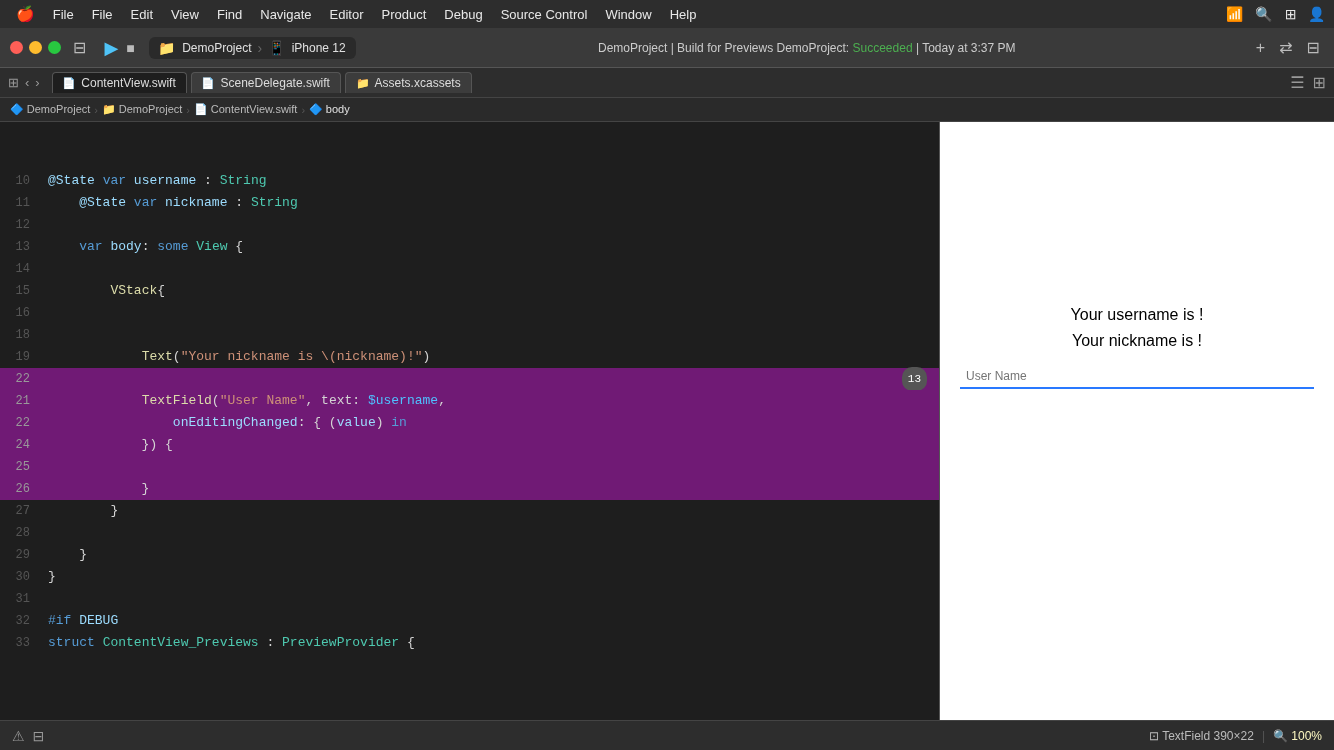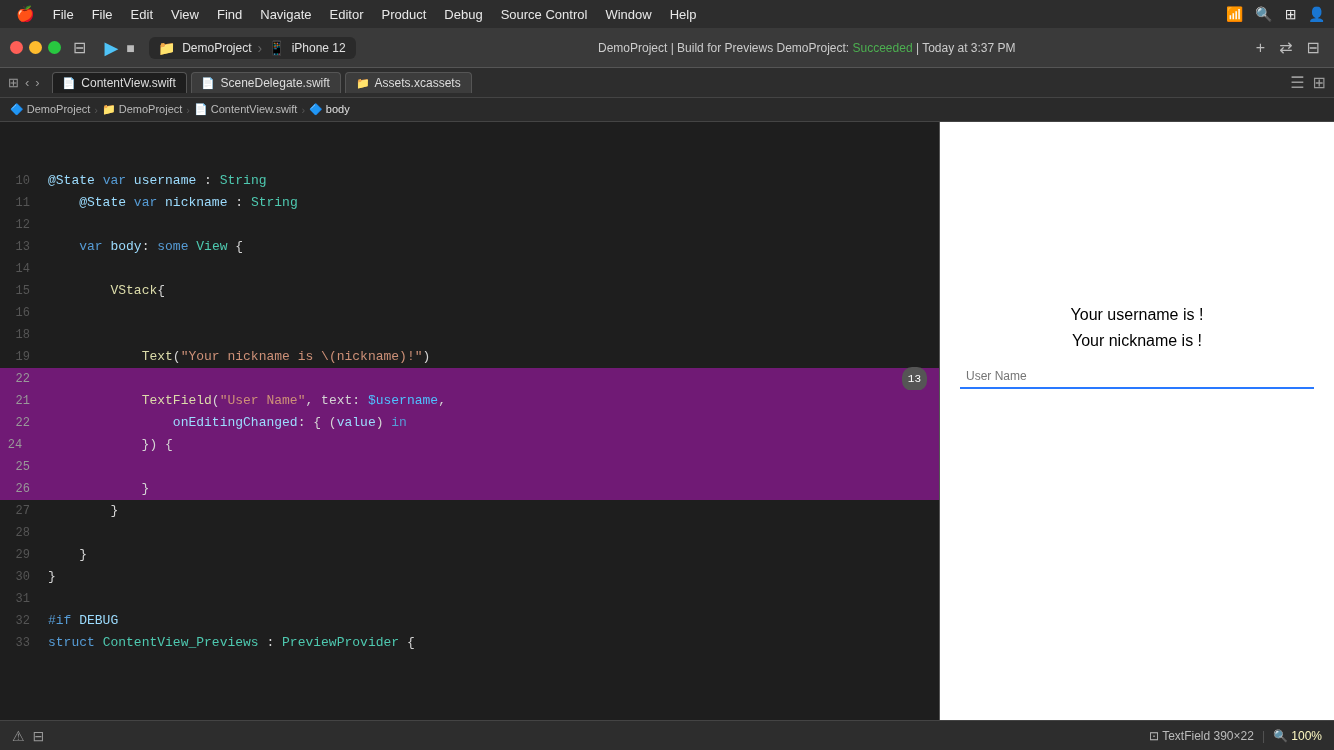--- a/index.html
+++ b/index.html
@@ -424,21 +424,21 @@
         <span class="line-content">            <span class="fn">TextField</span>(<span class="str">"User Name"</span>, text: <span class="cyan">$username</span>,</span>
       </div>
 
       <div class="code-line highlighted">
         <span class="line-num" style="color:#999;">22</span>
         <span class="line-content">                <span class="prop">onEditingChanged</span>: { (<span class="prop">value</span>) <span class="blue">in</span></span>
       </div>
 
 
       <div class="code-line highlighted">
-        <span class="line-num" style="color:#999;text-align:center;">24</span>
+        <span class="line-num" style="color:#999;">24</span>
         <span class="line-content">            }) {</span>
       </div>
 
       <div class="code-line highlighted">
         <span class="line-num" style="color:#999;">25</span>
         <span class="line-content"></span>
       </div>
 
       <div class="code-line highlighted">
         <span class="line-num" style="color:#999;">26</span>

